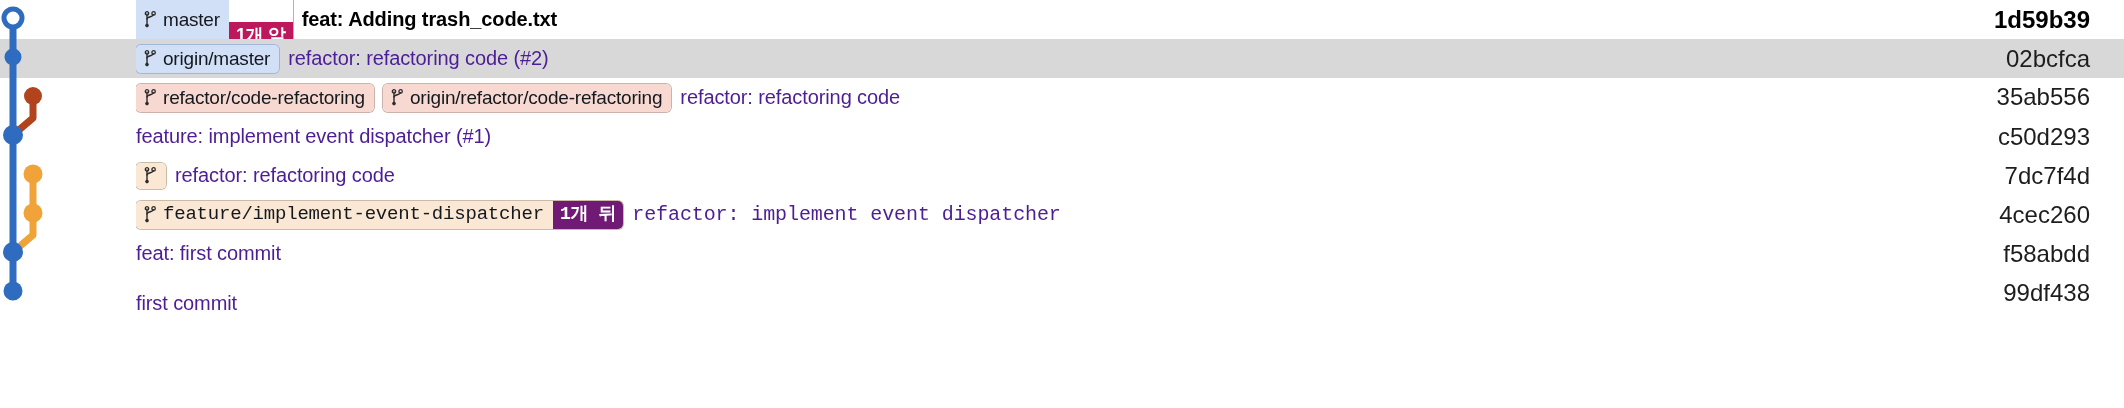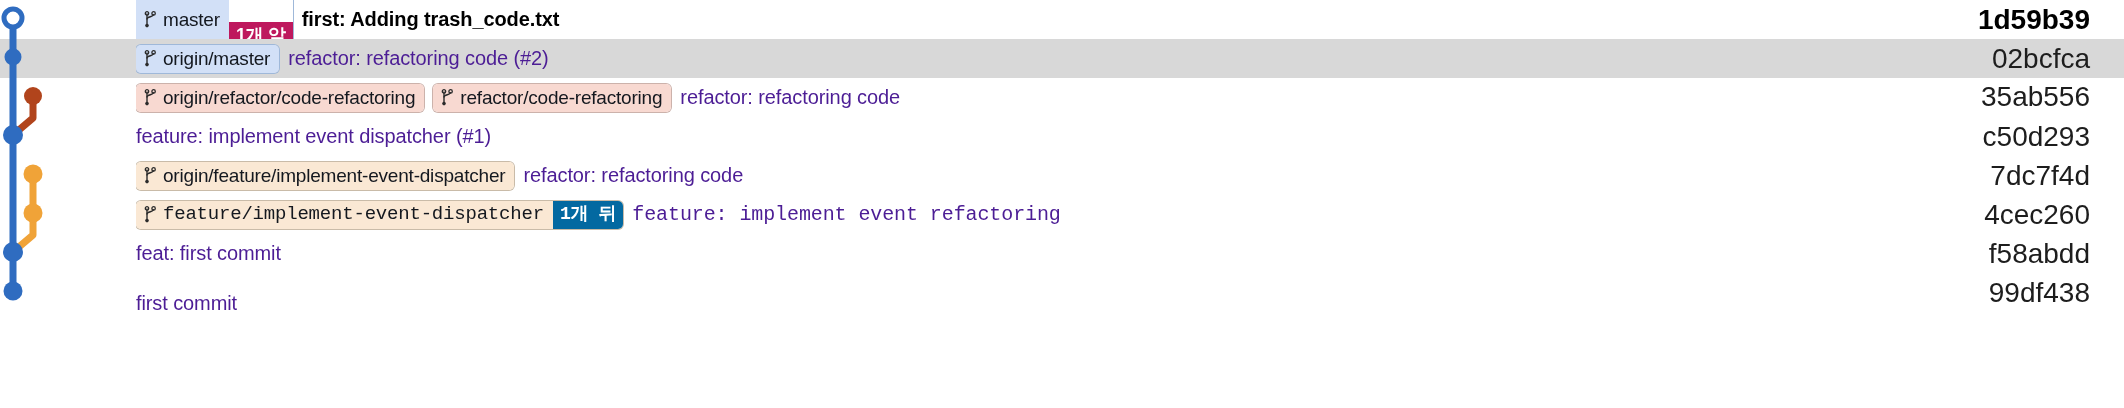--- a/index.html
+++ b/index.html
@@ -58,35 +58,35 @@
   
   .chip.blue   .chip-body{background:#d2e0f7;color:#14181f;}
   .chip.blue   {box-shadow:0 0 0 1px #9fb8d9;}
   .chip.blue   .chip-badge{background:#be185d;margin-top:32px;}
 
   .chip.pink   .chip-body{background:#f8d9d1;color:#14181f;}
   .chip.pink   {box-shadow:0 0 0 1px #ccb2ab;}
 
   .chip.peach  .chip-body{background:#fae8d4;color:#14181f;}
   .chip.peach  {box-shadow:0 0 0 1px #c9bba8;}
-  .chip.peach  .chip-badge{background:#0369a1;}
+  .chip.peach  .chip-badge{background:#701a75;}
 
   
   .branch-icon{flex:0 0 auto;display:inline-block;width:13px;height:17px;}
   .branch-icon svg{display:block;}
 
   
   .hash-cell{
     position:absolute;right:0;width:190px;height:39px;
     display:flex;align-items:center;
     box-sizing:border-box;padding-right:34px;
     justify-content:flex-end;
   }
   .hash-text{
-    font-size:28px;color:#1d1d1d;letter-spacing:0px;
+    font-size:24px;color:#1d1d1d;letter-spacing:0px;
   }
   .hash-text.bold{font-weight:bold;color:#000;}
 </style>
 </head>
 <body>
 
 <div id="graph-root">
 
   <div id="rows-bg">
       <div class="row" style="top: 0px;"></div>
@@ -127,21 +127,21 @@
                 <path d="M3 8 C 3 5.2, 9.5 6.2, 9.5 3.6" stroke="#2b2b2b" stroke-width="1.4" fill="none" stroke-linecap="round"></path>
                 <circle cx="3" cy="2.4" r="1.7" fill="none" stroke="#2b2b2b" stroke-width="1.3"></circle>
                 <circle cx="9.6" cy="2.4" r="1.7" fill="none" stroke="#2b2b2b" stroke-width="1.3"></circle>
                 <circle cx="3" cy="14.6" r="1.8" fill="#2b2b2b"></circle>
               </svg>
             </span>
             <span class="chip-name">master</span>
           </span>
           <span class="chip-badge">1개 앞</span>
         </span>
-        <span class="msg-text bold">first: Adding trash_code.txt</span>
+        <span class="msg-text bold">feat: Adding trash_code.txt</span>
       </div>
       <div class="hash-cell" style="top: 0px;">
         <span class="hash-text bold">1d59b39</span>
       </div>
       <div class="msg-cell" style="top: 39px; align-items: center;">
         <span class="chip blue">
           <span class="chip-body">
             <span class="branch-icon">
               <svg viewBox="0 0 13 17" width="13" height="17" aria-hidden="true">
                 <path d="M3 3 L3 14" stroke="#2b2b2b" stroke-width="1.4" fill="none" stroke-linecap="round"></path>
@@ -164,35 +164,35 @@
           <span class="chip-body">
             <span class="branch-icon">
               <svg viewBox="0 0 13 17" width="13" height="17" aria-hidden="true">
                 <path d="M3 3 L3 14" stroke="#2b2b2b" stroke-width="1.4" fill="none" stroke-linecap="round"></path>
                 <path d="M3 8 C 3 5.2, 9.5 6.2, 9.5 3.6" stroke="#2b2b2b" stroke-width="1.4" fill="none" stroke-linecap="round"></path>
                 <circle cx="3" cy="2.4" r="1.7" fill="none" stroke="#2b2b2b" stroke-width="1.3"></circle>
                 <circle cx="9.6" cy="2.4" r="1.7" fill="none" stroke="#2b2b2b" stroke-width="1.3"></circle>
                 <circle cx="3" cy="14.6" r="1.8" fill="#2b2b2b"></circle>
               </svg>
             </span>
+            <span class="chip-name">refactor/code-refactoring</span>
+          </span>
+        </span>
+        <span class="chip pink">
+          <span class="chip-body">
+            <span class="branch-icon">
+              <svg viewBox="0 0 13 17" width="13" height="17" aria-hidden="true">
+                <path d="M3 3 L3 14" stroke="#2b2b2b" stroke-width="1.4" fill="none" stroke-linecap="round"></path>
+                <path d="M3 8 C 3 5.2, 9.5 6.2, 9.5 3.6" stroke="#2b2b2b" stroke-width="1.4" fill="none" stroke-linecap="round"></path>
+                <circle cx="3" cy="2.4" r="1.7" fill="none" stroke="#2b2b2b" stroke-width="1.3"></circle>
+                <circle cx="9.6" cy="2.4" r="1.7" fill="none" stroke="#2b2b2b" stroke-width="1.3"></circle>
+                <circle cx="3" cy="14.6" r="1.8" fill="#2b2b2b"></circle>
+              </svg>
+            </span>
             <span class="chip-name">origin/refactor/code-refactoring</span>
-          </span>
-        </span>
-        <span class="chip pink">
-          <span class="chip-body">
-            <span class="branch-icon">
-              <svg viewBox="0 0 13 17" width="13" height="17" aria-hidden="true">
-                <path d="M3 3 L3 14" stroke="#2b2b2b" stroke-width="1.4" fill="none" stroke-linecap="round"></path>
-                <path d="M3 8 C 3 5.2, 9.5 6.2, 9.5 3.6" stroke="#2b2b2b" stroke-width="1.4" fill="none" stroke-linecap="round"></path>
-                <circle cx="3" cy="2.4" r="1.7" fill="none" stroke="#2b2b2b" stroke-width="1.3"></circle>
-                <circle cx="9.6" cy="2.4" r="1.7" fill="none" stroke="#2b2b2b" stroke-width="1.3"></circle>
-                <circle cx="3" cy="14.6" r="1.8" fill="#2b2b2b"></circle>
-              </svg>
-            </span>
-            <span class="chip-name">refactor/code-refactoring</span>
           </span>
         </span>
         <span class="msg-text">refactor: refactoring code</span>
       </div>
       <div class="hash-cell" style="top: 77px; align-items: center;">
         <span class="hash-text">35ab556</span>
       </div>
       <div class="msg-cell" style="top: 117px; text-align: center;">
         <span class="msg-text">feature: implement event dispatcher (#1)</span>
       </div>
@@ -204,21 +204,20 @@
           <span class="chip-body">
             <span class="branch-icon">
               <svg viewBox="0 0 13 17" width="13" height="17" aria-hidden="true">
                 <path d="M3 3 L3 14" stroke="#2b2b2b" stroke-width="1.4" fill="none" stroke-linecap="round"></path>
                 <path d="M3 8 C 3 5.2, 9.5 6.2, 9.5 3.6" stroke="#2b2b2b" stroke-width="1.4" fill="none" stroke-linecap="round"></path>
                 <circle cx="3" cy="2.4" r="1.7" fill="none" stroke="#2b2b2b" stroke-width="1.3"></circle>
                 <circle cx="9.6" cy="2.4" r="1.7" fill="none" stroke="#2b2b2b" stroke-width="1.3"></circle>
                 <circle cx="3" cy="14.6" r="1.8" fill="#2b2b2b"></circle>
               </svg>
             </span>
-            <span class="chip-name">origin/feature/implement-event-dispatcher</span>
           </span>
         </span>
         <span class="msg-text">refactor: refactoring code</span>
       </div>
       <div class="hash-cell" style="top: 156px;">
         <span class="hash-text">7dc7f4d</span>
       </div>
       <div class="msg-cell" style="top: 195px; font-family: Liberation Mono, monospace;">
         <span class="chip peach">
           <span class="chip-body">
@@ -228,21 +227,21 @@
                 <path d="M3 8 C 3 5.2, 9.5 6.2, 9.5 3.6" stroke="#2b2b2b" stroke-width="1.4" fill="none" stroke-linecap="round"></path>
                 <circle cx="3" cy="2.4" r="1.7" fill="none" stroke="#2b2b2b" stroke-width="1.3"></circle>
                 <circle cx="9.6" cy="2.4" r="1.7" fill="none" stroke="#2b2b2b" stroke-width="1.3"></circle>
                 <circle cx="3" cy="14.6" r="1.8" fill="#2b2b2b"></circle>
               </svg>
             </span>
             <span class="chip-name">feature/implement-event-dispatcher</span>
           </span>
           <span class="chip-badge">1개 뒤</span>
         </span>
-        <span class="msg-text">feature: implement event refactoring</span>
+        <span class="msg-text">refactor: implement event dispatcher</span>
       </div>
       <div class="hash-cell" style="top: 195px;">
         <span class="hash-text">4cec260</span>
       </div>
       <div class="msg-cell" style="top: 234px;">
         <span class="msg-text">feat: first commit</span>
       </div>
       <div class="hash-cell" style="top: 234px;">
         <span class="hash-text">f58abdd</span>
       </div>

